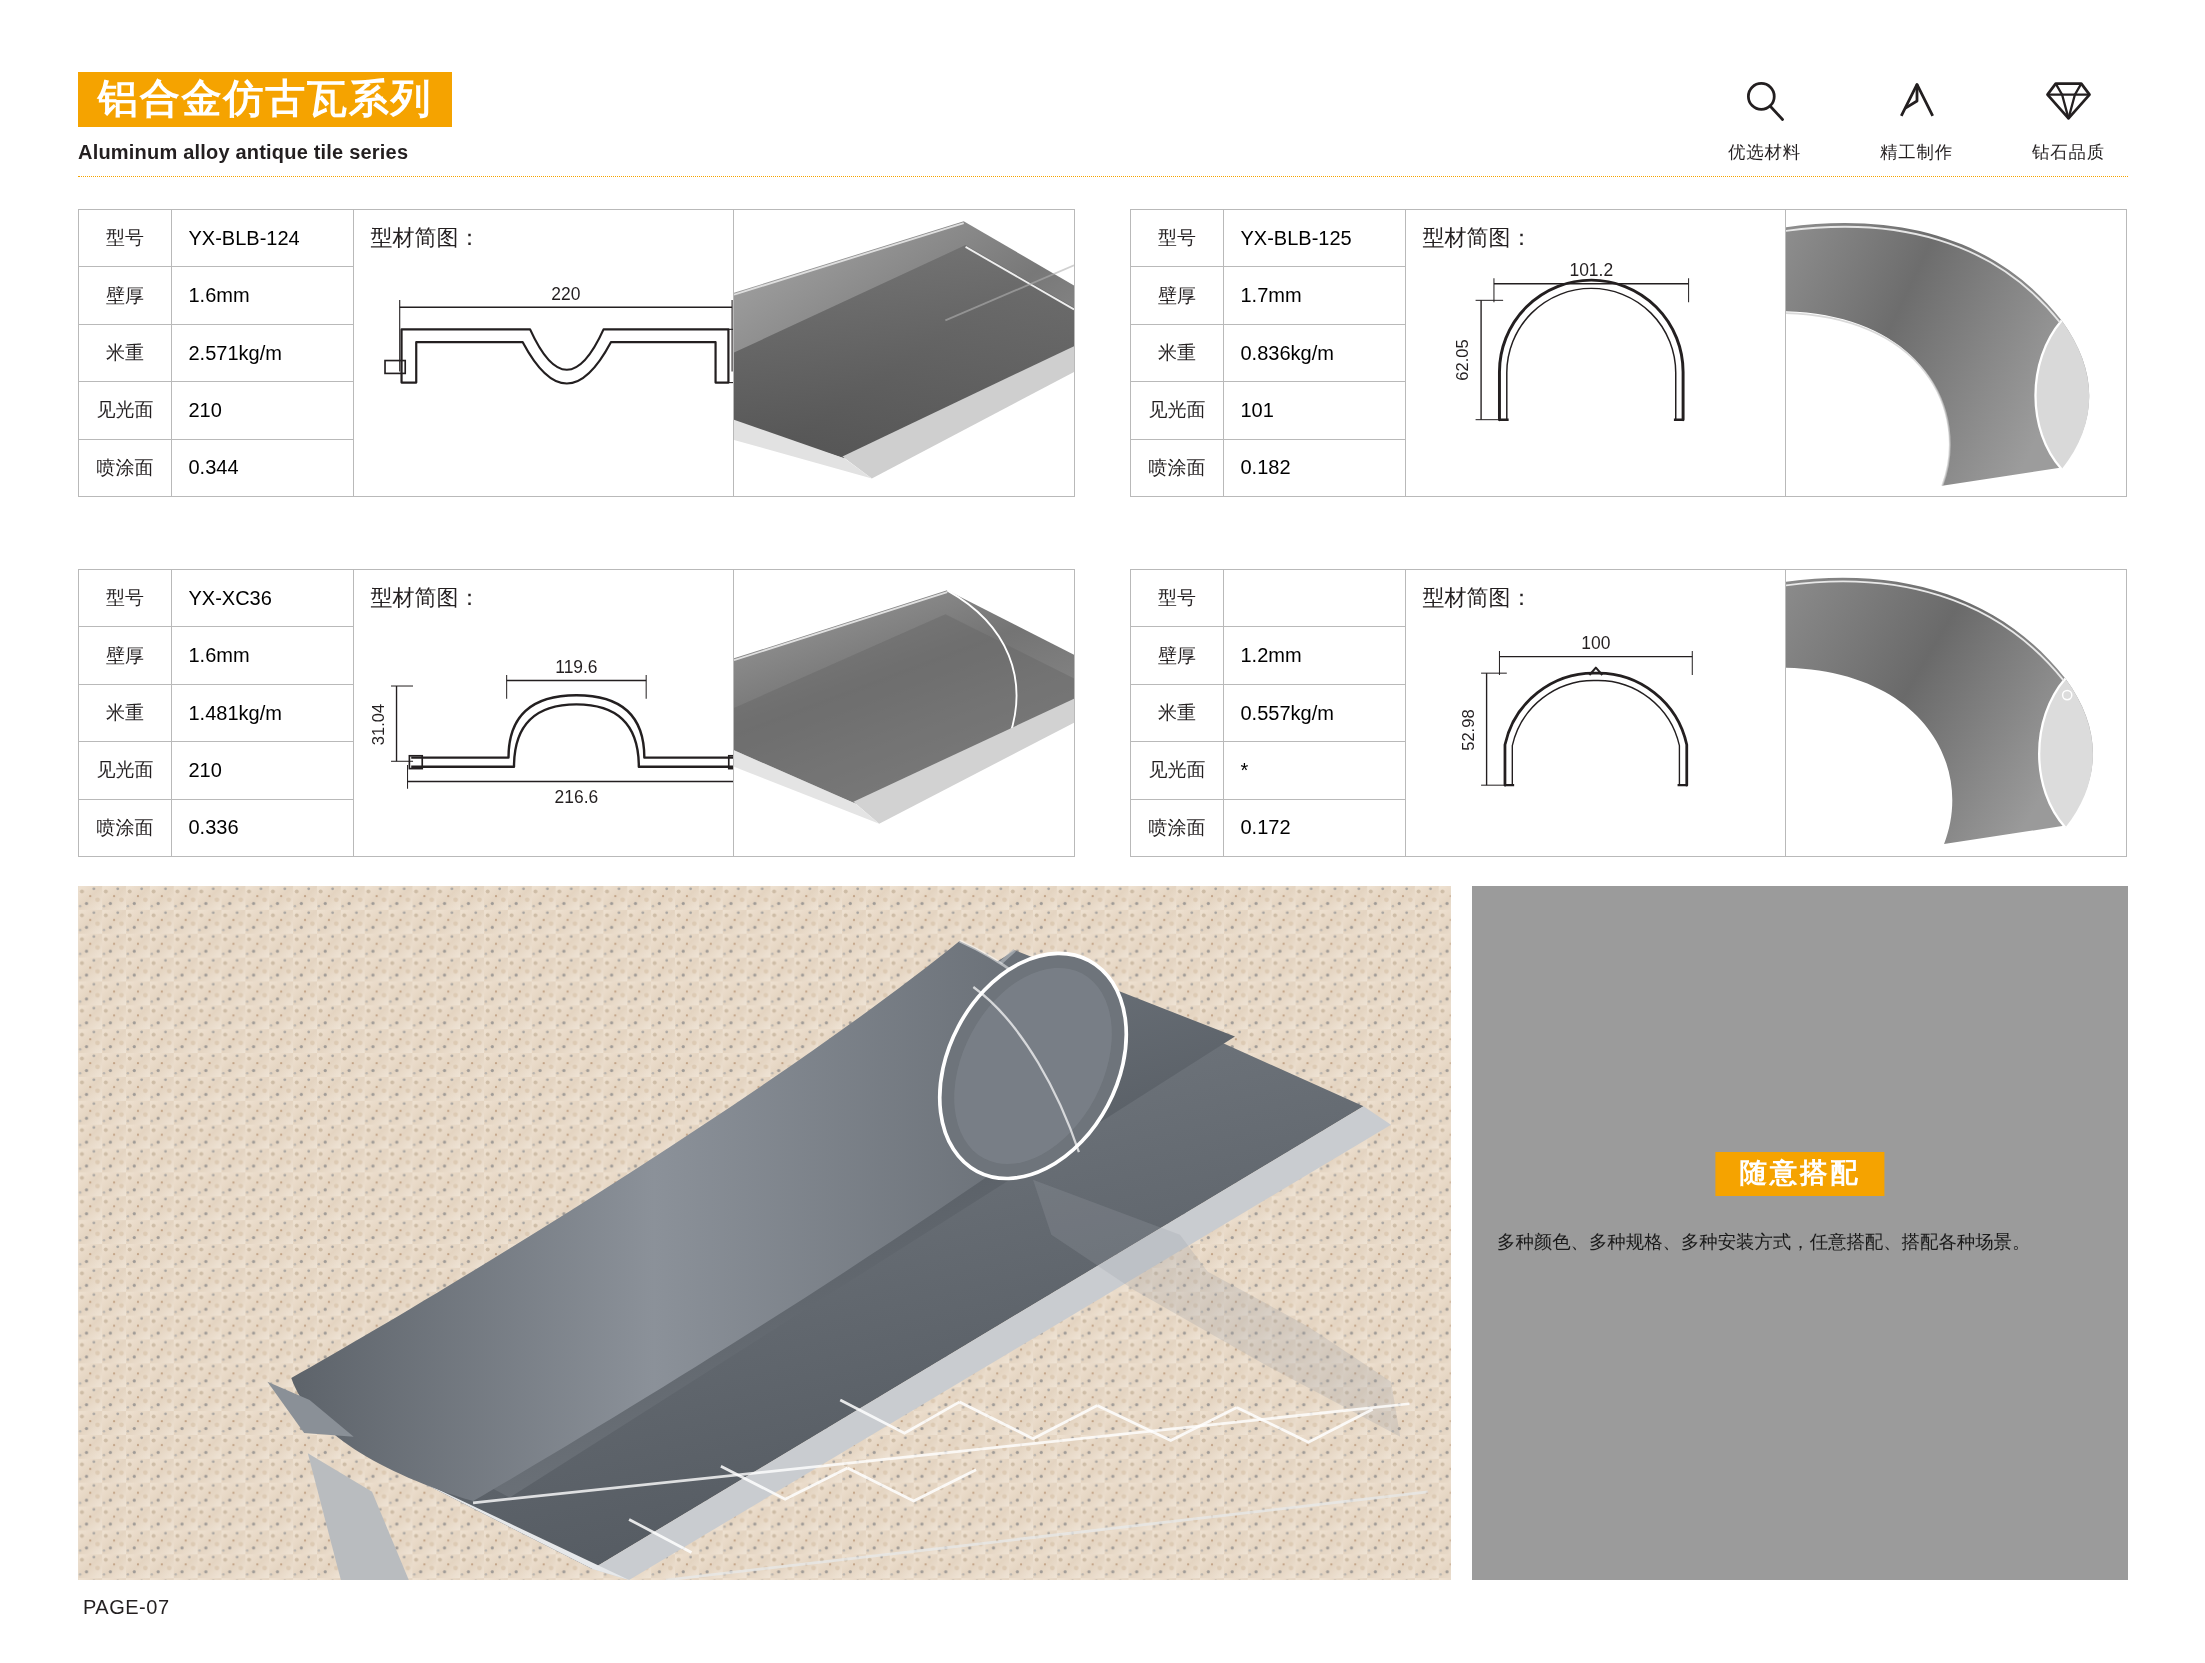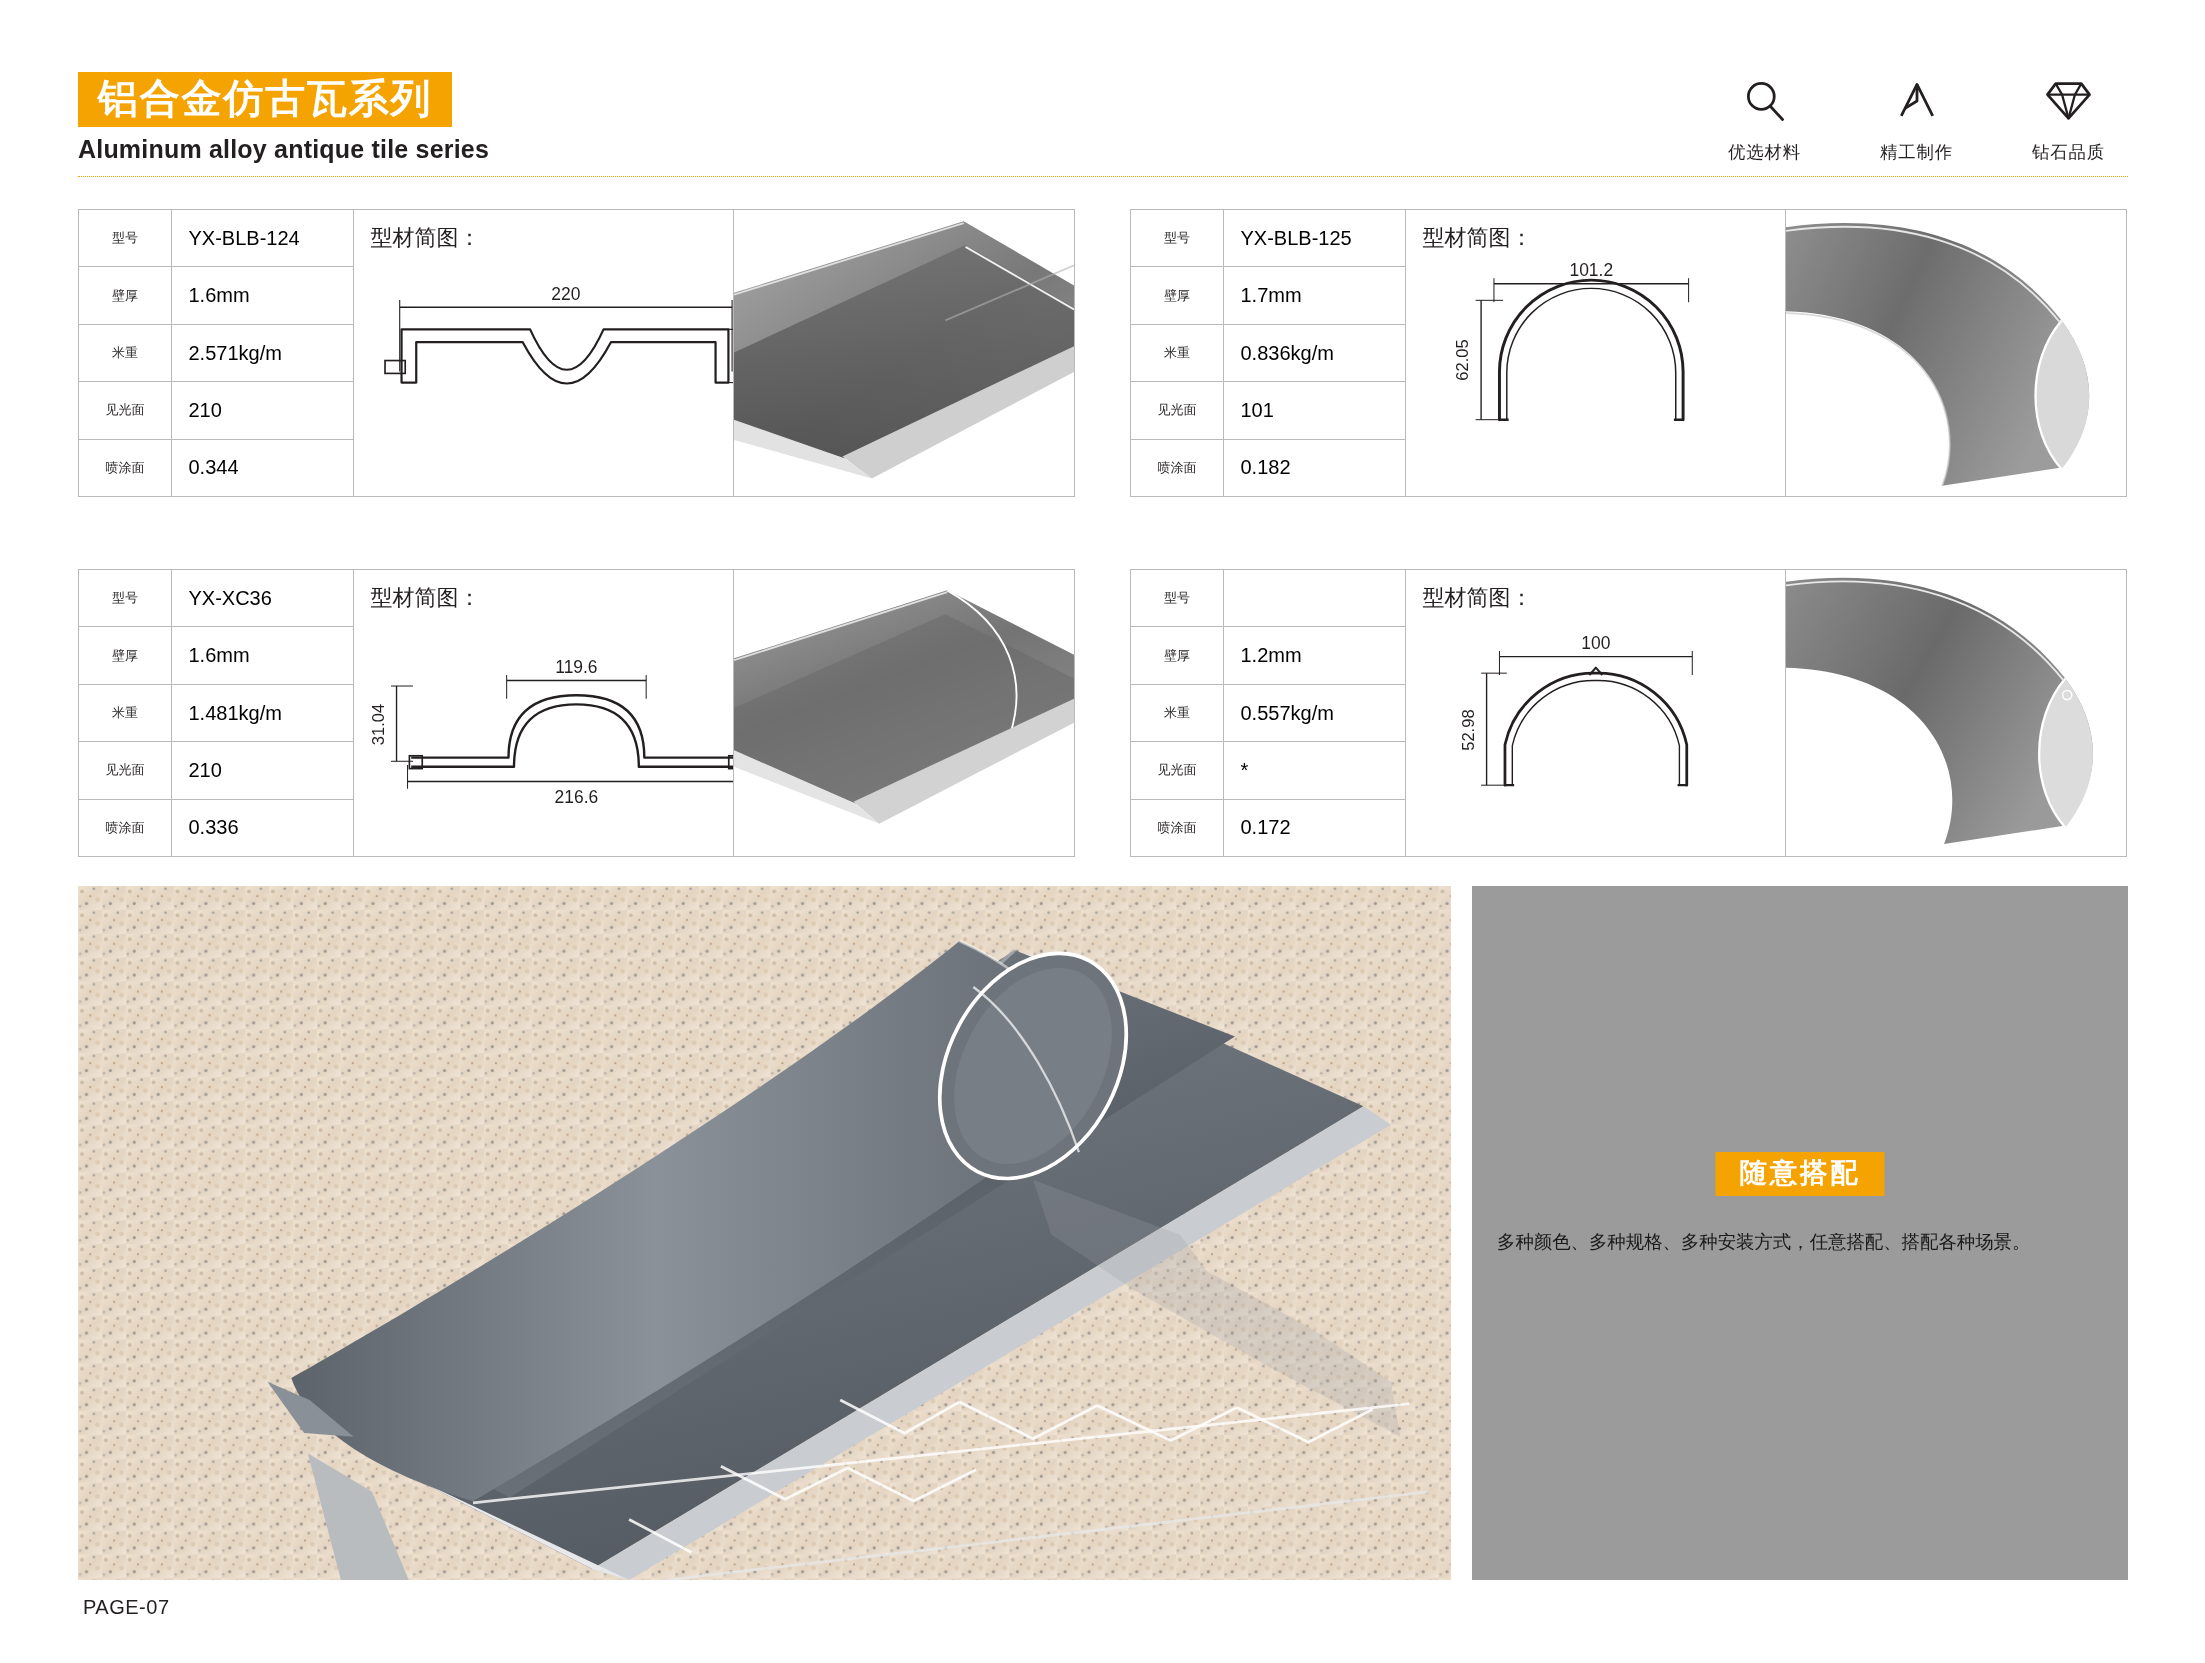--- a/index.html
+++ b/index.html
@@ -35,24 +35,24 @@
     background: #f5a300;
     color: #ffffff;
     font-family: "DejaVu Sans", sans-serif;
     font-weight: bold;
     font-size: 40px;
     letter-spacing: 1.8px;
     padding: 6.4px 20px 8.3px 20px;
     line-height: 1;
   }
   .title-sub {
-    margin-top: 8px;
+    margin-top: 14px;
     font-family: "Liberation Sans", sans-serif;
     font-weight: bold;
-    font-size: 25px;
+    font-size: 20px;
     color: #231f20;
     letter-spacing: 0.2px;
   }
   .header-icons {
     position: absolute;
     right: 0;
     top: 3.7px;
     display: flex;
     gap: 33px;
   }
@@ -107,21 +107,21 @@
     border-bottom: 0.9px solid #b9b9b9;
   }
   .spec-row:last-child { border-bottom: none; }
   .spec-key {
     flex: 0 0 92px;
     border-right: 0.9px solid #b9b9b9;
     display: flex;
     align-items: center;
     justify-content: center;
     font-family: "DejaVu Sans", sans-serif;
-    font-size: 13px;
+    font-size: 19px;
     color: #231f20;
   }
   .spec-val {
     flex: 1 1 auto;
     display: flex;
     align-items: center;
     padding-left: 16.5px;
     font-family: "Liberation Sans", sans-serif;
     font-size: 20px;
     color: #000000;

